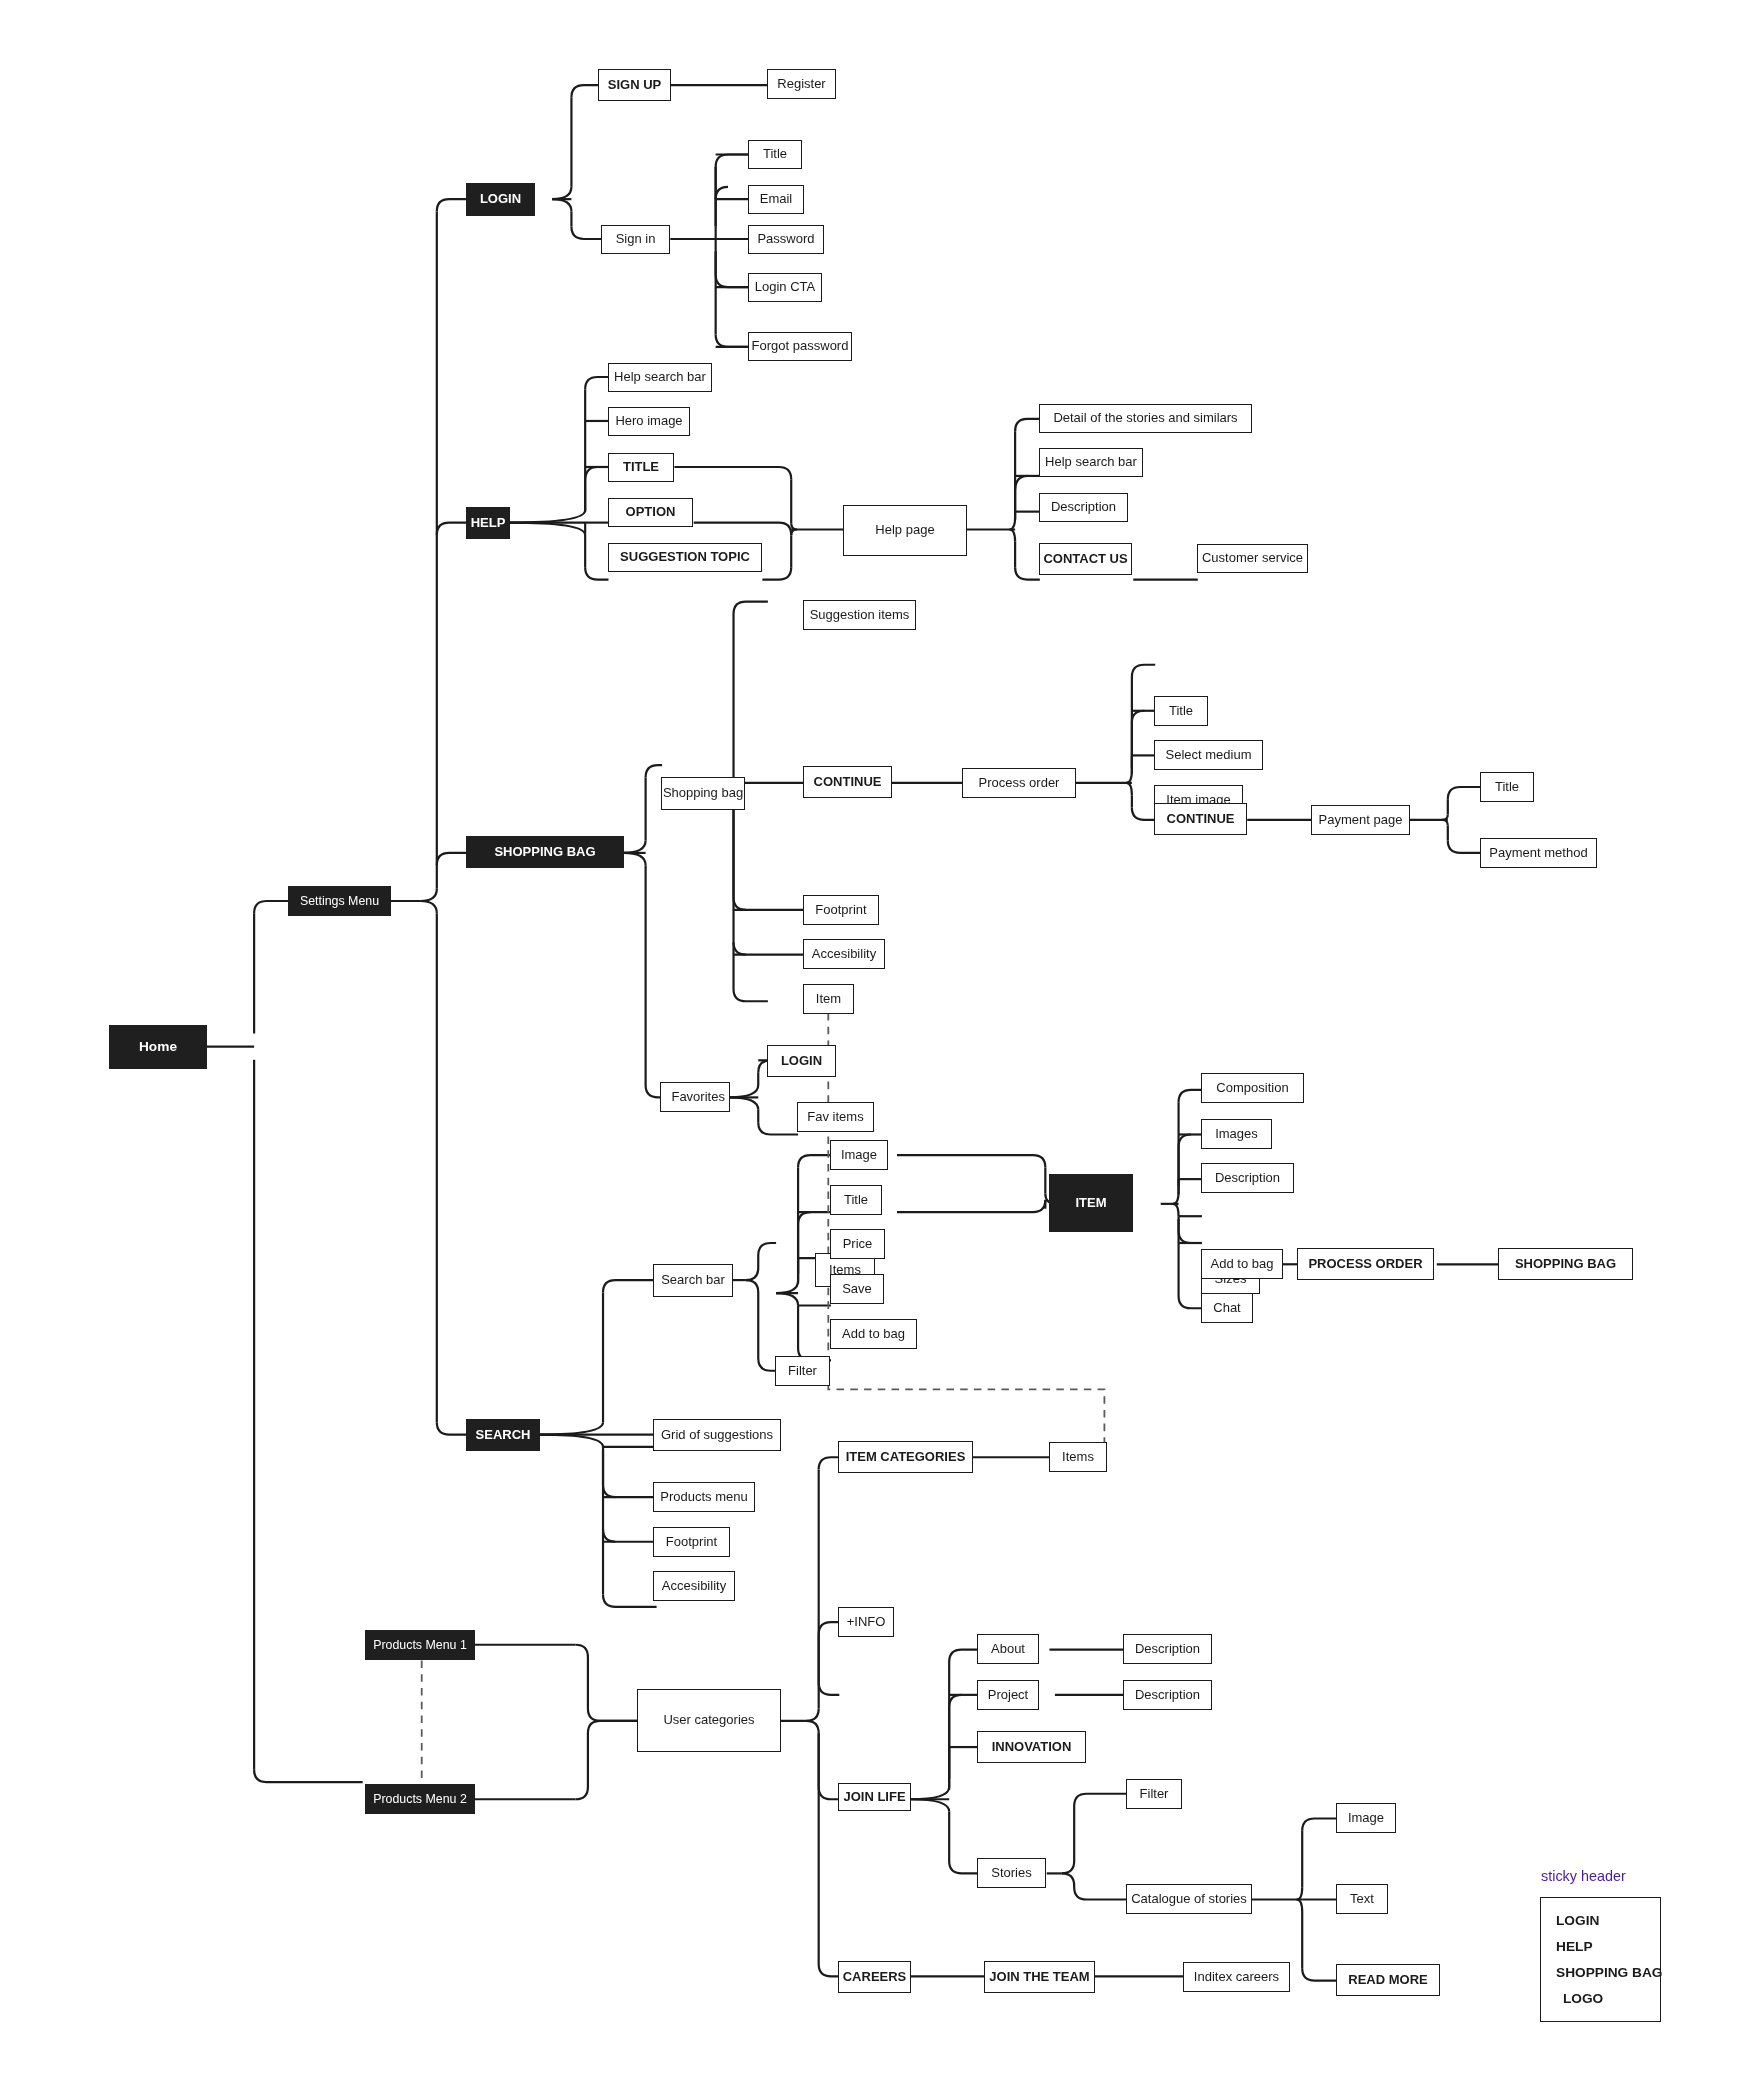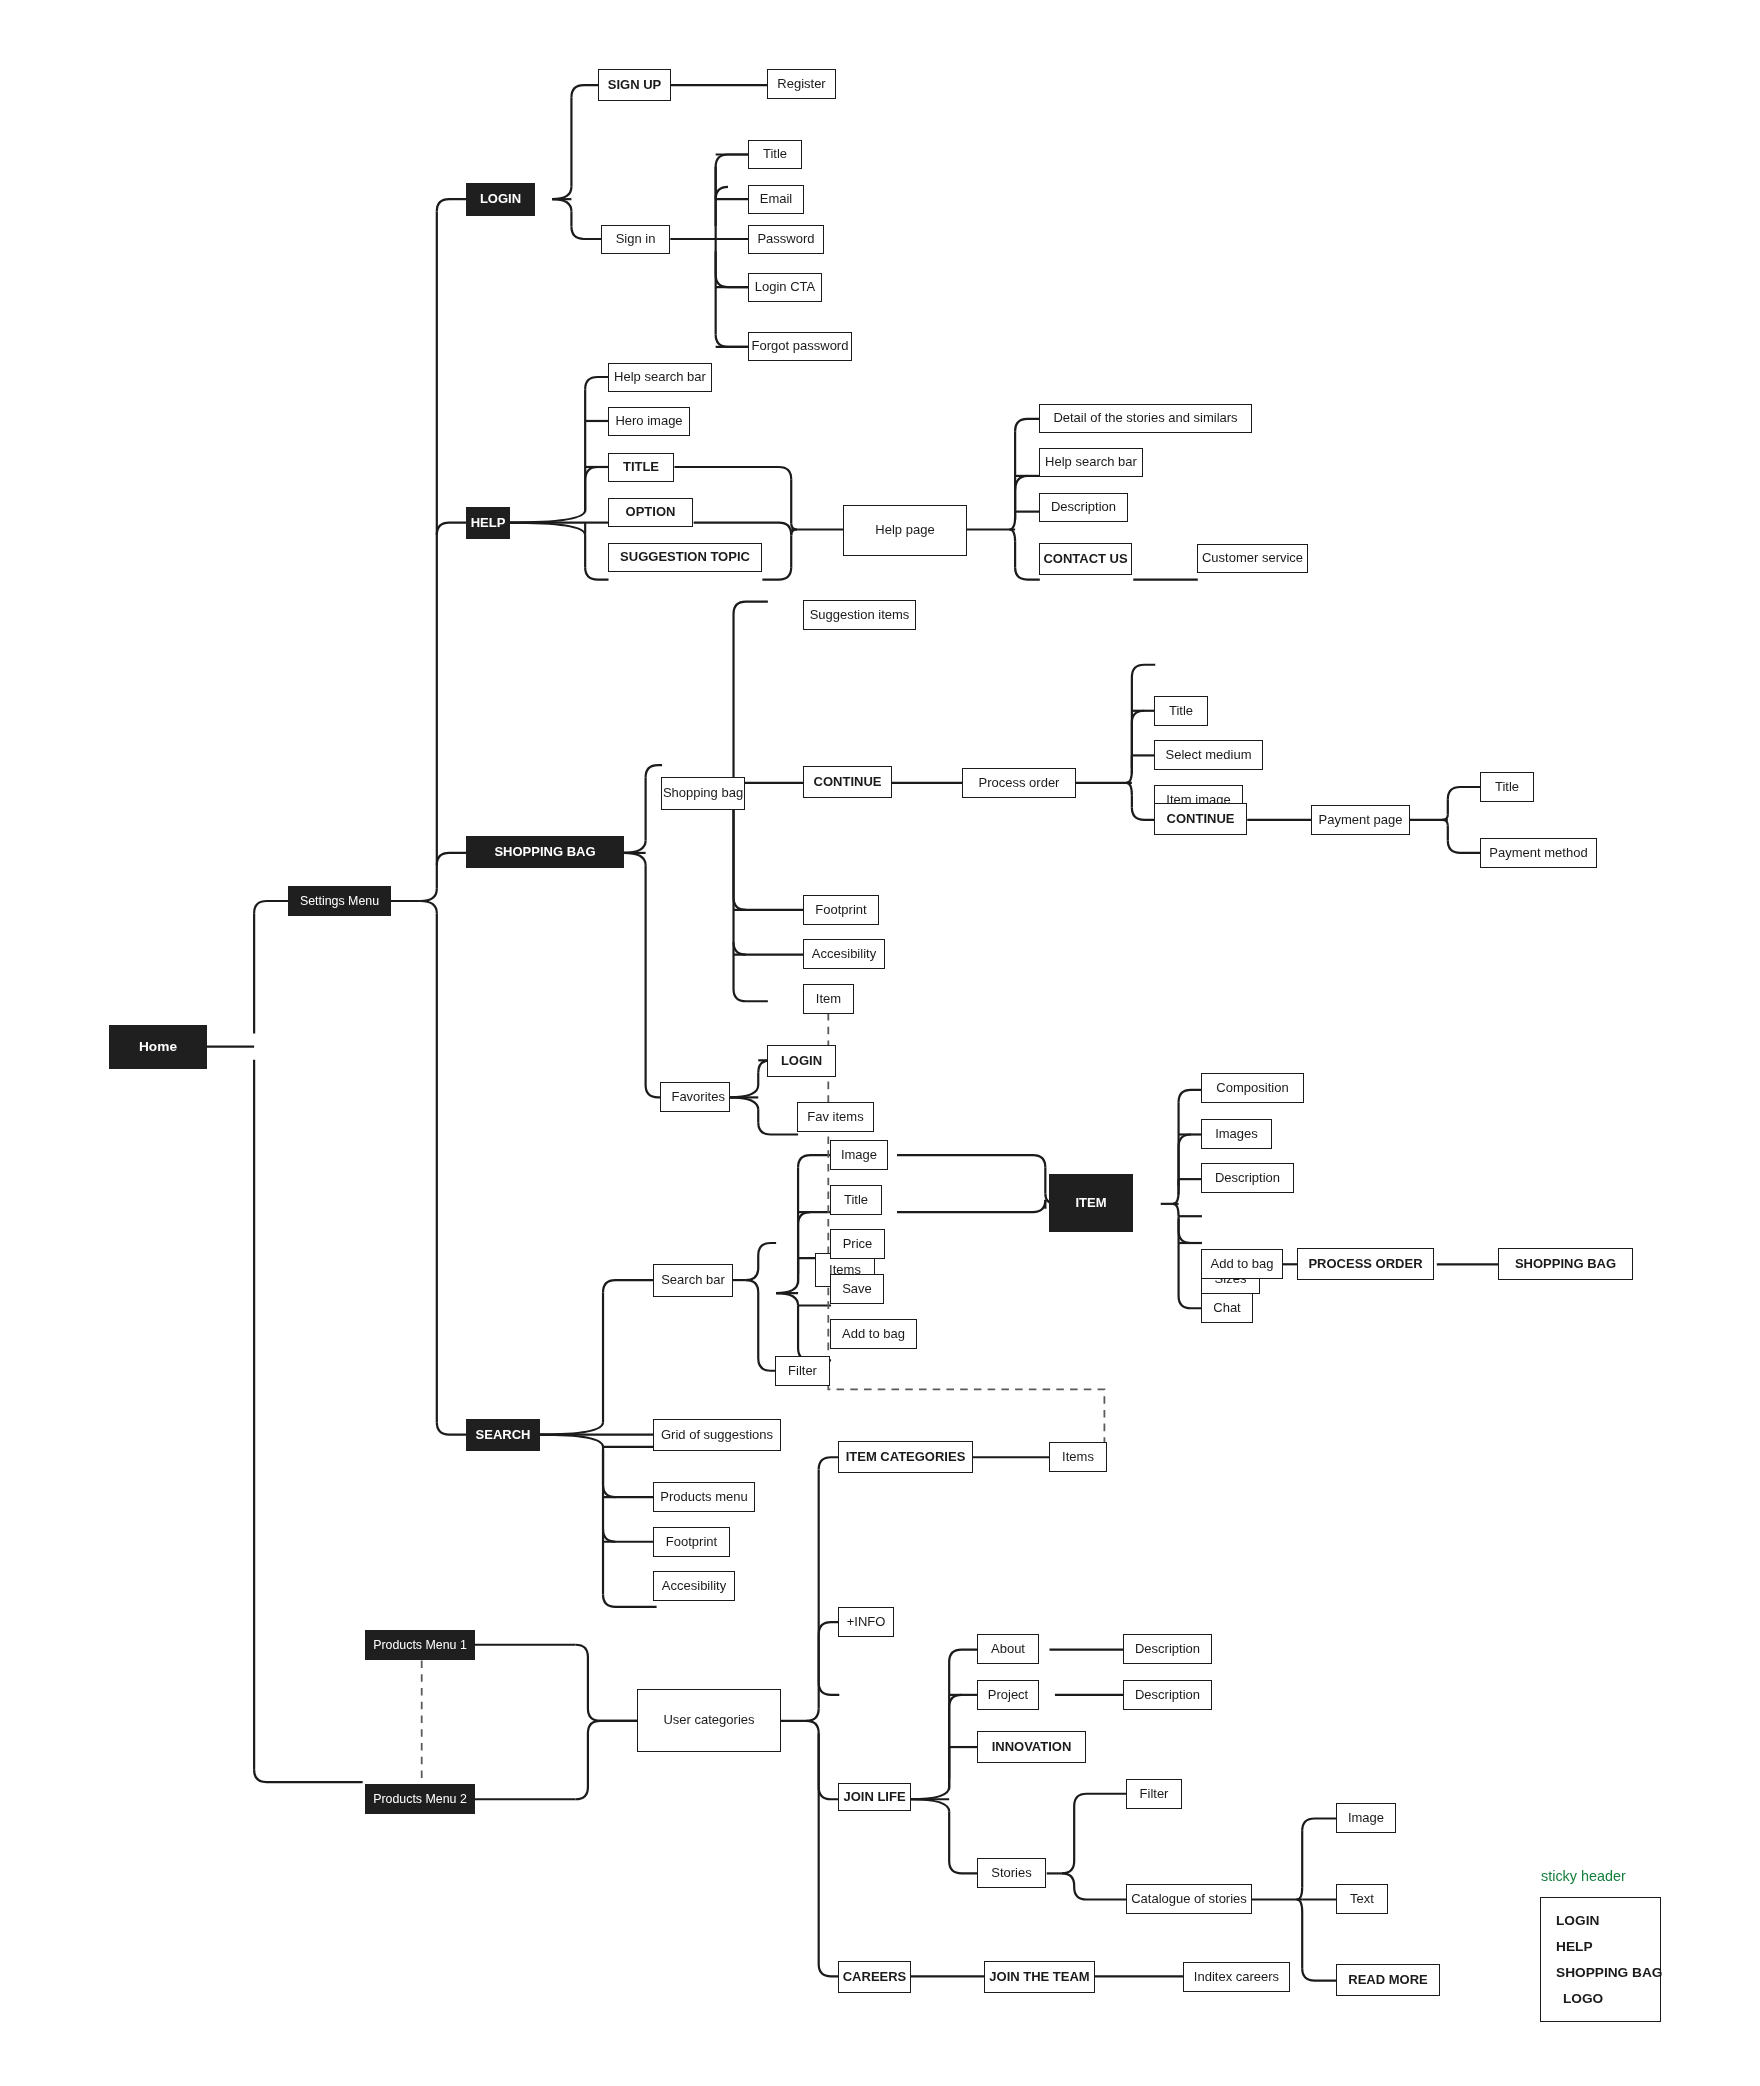--- a/index.html
+++ b/index.html
@@ -25,21 +25,21 @@
   .node.dark{
     background:#1f1f1f;
     border-color:#1f1f1f;
     color:#ffffff;
   }
   .node.bold{font-weight:bold;}
   .node.italic{}
   .legend-label{
     position:absolute;
     font-size:14.4px;
-    color:#15803d;
+    color:#4c1d95;
     z-index:3;
     white-space:nowrap;
   }
   .legend-box{
     position:absolute;
     box-sizing:border-box;
     border:1.7px solid #1b1b1b;
     background:#fff;
     z-index:3;
     display:flex;

